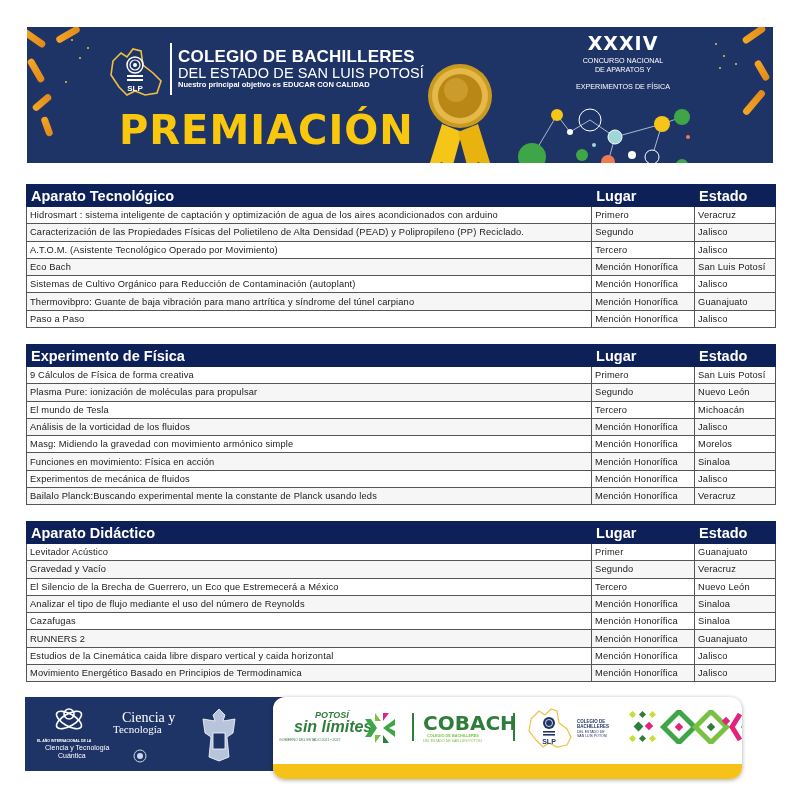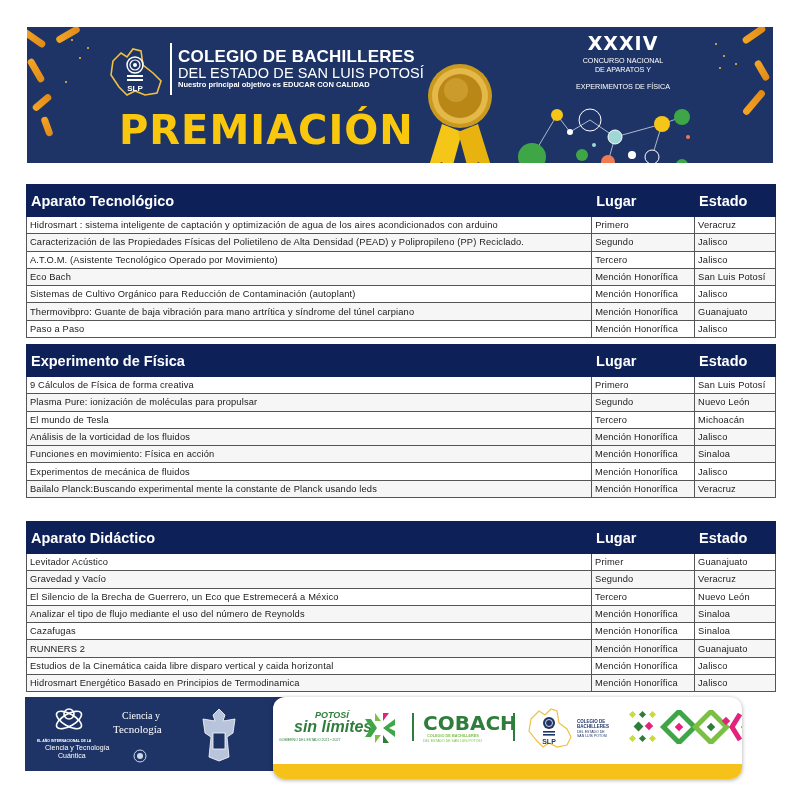--- a/index.html
+++ b/index.html
@@ -25,21 +25,21 @@
   .org-motto { position: absolute; left: 151px; top: 53px; color: #ffffff; font-size: 7.5px; font-weight: bold; white-space: nowrap; text-align: right; }
   .premiacion { position: absolute; left: 92px; top: 80px; color: #f9c80e; font-weight: bold; font-size: 40px; letter-spacing: 1px; white-space: nowrap; font-family: "DejaVu Sans", sans-serif; }
 
   .medal { position: absolute; left: 393px; top: 27px; width: 80px; height: 125px; }
   .contest-num { position: absolute; left: 541px; top: 5px; width: 110px; text-align: center; color: #ffffff; font-weight: bold; font-size: 19px; letter-spacing: 1px; font-family: "DejaVu Sans", sans-serif; }
   .contest-line { position: absolute; left: 521px; width: 150px; text-align: center; color: #ffffff; font-size: 7.2px; white-space: nowrap; }
   .network { position: absolute; left: 485px; top: 80px; width: 180px; height: 75px; }
 
   
   .tbl { position: absolute; left: 26px; width: 750px; border-collapse: collapse; font-family: "Liberation Sans", sans-serif; }
-  .tbl th { background: #0d2058; color: #ffffff; text-align: left; font-size: 14.5px; font-weight: bold; height: 32px; padding: 0 4px; border: 1px solid #0d2058; }
+  .tbl th { background: #0d2058; color: #ffffff; text-align: left; font-size: 14.5px; font-weight: bold; height: 22px; padding: 0 4px; border: 1px solid #0d2058; }
   .tbl td { font-size: 9.3px; color: #1a1a1a; height: 17.3px; padding: 0 3px; border: 1px solid #555555; white-space: nowrap; overflow: hidden; letter-spacing: 0.15px; }
   .tbl tr.alt td { background: #f6f6f6; }
   .c1 { width: 566px; }
   .c2 { width: 103px; }
   .c3 { width: 81px; }
 
   
   .footer-dark { position: absolute; left: 25px; top: 697px; width: 300px; height: 74px; background: #1f3466; }
   .footer-card { position: absolute; left: 273px; top: 697px; width: 469px; height: 82px; background: #ffffff; border-radius: 12px; box-shadow: 0 1px 4px rgba(0,0,0,0.35); overflow: hidden; }
   .footer-yellow { position: absolute; left: 0; bottom: 0; width: 100%; height: 15px; background: #f6c21a; }
@@ -201,20 +201,25 @@
     <tr>
         <td>El mundo de Tesla</td>
         <td>Tercero</td>
         <td>Michoacán</td>
       </tr>
     <tr class="alt">
         <td>Análisis de la vorticidad de los fluidos</td>
         <td>Mención Honorífica</td>
         <td>Jalisco</td>
       </tr>
+    <tr>
+        <td>Masg: Midiendo la gravedad con movimiento armónico simple</td>
+        <td>Mención Honorífica</td>
+        <td>Morelos</td>
+      </tr>
     <tr class="alt">
         <td>Funciones en movimiento: Física en acción</td>
         <td>Mención Honorífica</td>
         <td>Sinaloa</td>
       </tr>
     <tr>
         <td>Experimentos de mecánica de fluidos</td>
         <td>Mención Honorífica</td>
         <td>Jalisco</td>
       </tr>
@@ -264,40 +269,40 @@
         <td>RUNNERS 2</td>
         <td>Mención Honorífica</td>
         <td>Guanajuato</td>
       </tr>
     <tr>
         <td>Estudios de la Cinemática caida libre disparo vertical y caida horizontal</td>
         <td>Mención Honorífica</td>
         <td>Jalisco</td>
       </tr>
     <tr class="alt">
-        <td>Hidrosmart Energético Basado en Principios de Termodinamica</td>
+        <td>Movimiento Energético Basado en Principios de Termodinamica</td>
         <td>Mención Honorífica</td>
         <td>Jalisco</td>
       </tr>
   </tbody>
 </table>
 
 <div class="footer-dark">
   <svg style="position:absolute;left:26px;top:8px;width:36px;height:30px;" viewBox="0 0 36 30">
     <g fill="none" stroke="#ffffff" stroke-width="1.6">
       <ellipse cx="18" cy="15" rx="14" ry="6" transform="rotate(30 18 15)"></ellipse>
       <ellipse cx="18" cy="15" rx="14" ry="6" transform="rotate(-30 18 15)"></ellipse>
       <circle cx="18" cy="9" r="5"></circle>
     </g>
   </svg>
   <div class="ft" style="left:12px;top:42px;font-size:3.5px;color:#fff;font-weight:bold;">EL AÑO INTERNACIONAL DE LA</div>
   <div class="ft" style="left:20px;top:47px;font-size:7px;color:#fff;">Ciencia y Tecnología</div>
   <div class="ft" style="left:33px;top:55px;font-size:7px;color:#fff;">Cuántica</div>
 
-  <div class="ft" style="left:97px;top:13px;font-size:10px;color:#fff;font-family:'Liberation Serif',serif;">Ciencia y</div>
+  <div class="ft" style="left:97px;top:13px;font-size:14px;color:#fff;font-family:'Liberation Serif',serif;">Ciencia y</div>
   <div class="ft" style="left:88px;top:26px;font-size:11px;color:#fff;font-family:'Liberation Serif',serif;">Tecnología</div>
   <svg style="position:absolute;left:108px;top:52px;width:14px;height:14px;" viewBox="0 0 14 14">
     <circle cx="7" cy="7" r="6" fill="none" stroke="#cfd8ea" stroke-width="1"></circle>
       <circle cx="7" cy="7" r="3" fill="#cfd8ea"></circle>
   </svg>
 
   <svg style="position:absolute;left:174px;top:10px;width:40px;height:56px;" viewBox="0 0 40 56">
     <path d="M20 2 L26 8 L24 14 L36 12 L34 26 L28 30 L30 50 L20 54 L10 50 L12 30 L6 26 L4 12 L16 14 L14 8 Z" fill="#b8c4dc" stroke="#ffffff" stroke-width="0.8"></path>
     <rect x="14" y="26" width="12" height="16" fill="#1f3466" stroke="#ffffff" stroke-width="0.8"></rect>
   </svg>

